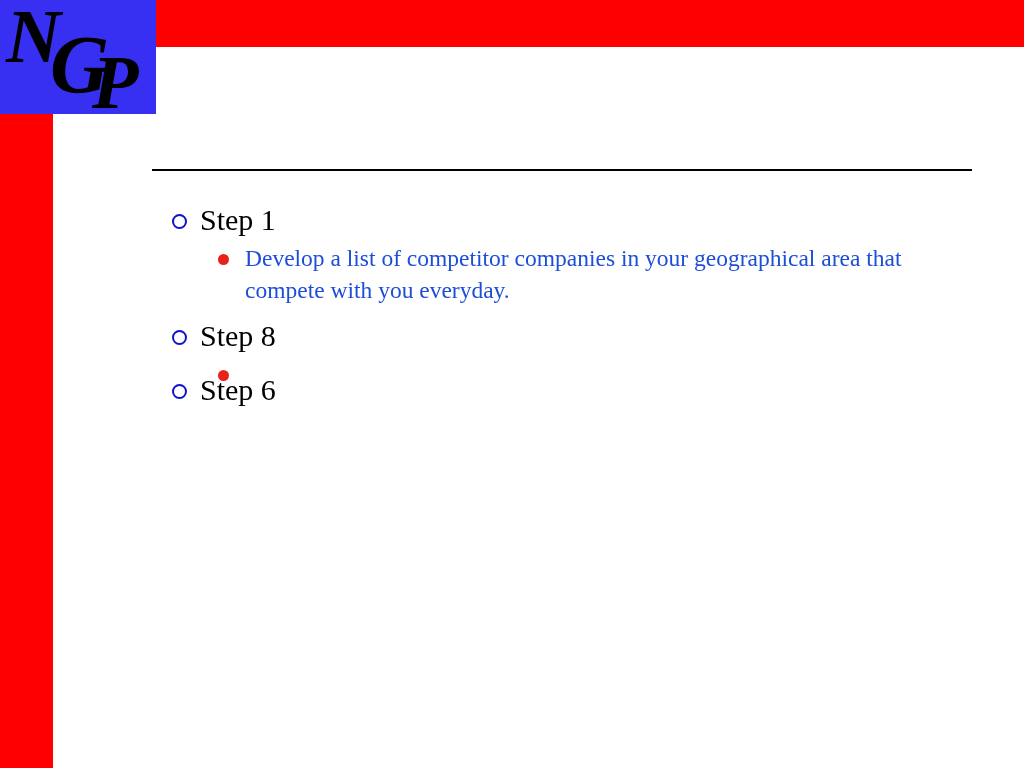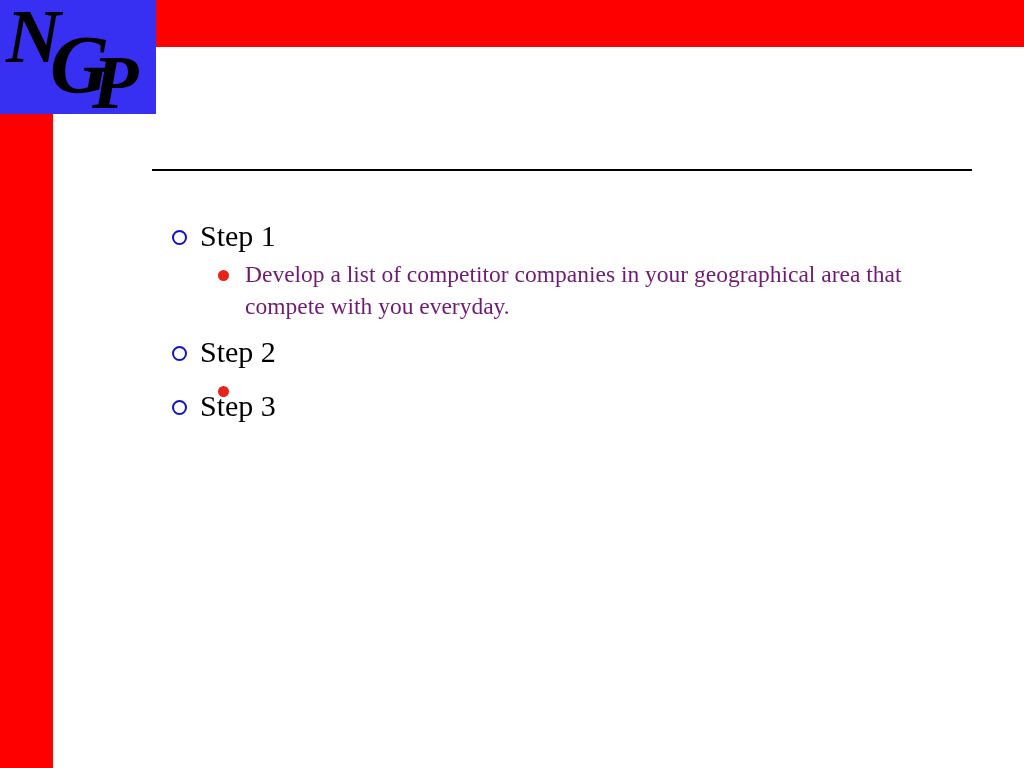--- a/index.html
+++ b/index.html
@@ -70,21 +70,21 @@
     top: 169px;
     width: 820px;
     height: 0;
     border-top: 2px solid #000000;
   }
 
   
   .content {
     position: absolute;
     left: 152px;
-    top: 216px;
+    top: 200px;
     width: 830px;
   }
 
   .step-block {
     margin: 0 0 0 0;
   }
 
   .step-heading {
     position: relative;
     padding-left: 48px;
@@ -104,21 +104,21 @@
     border-radius: 50%;
     box-sizing: content-box;
   }
 
   .sub-item {
     position: relative;
     padding-left: 93px;
     margin-top: 3px;
     font-size: 23.5px;
     line-height: 31.5px;
-    color: #701a75;
+    color: #1d4ed8;
   }
   .sub-item .bullet-dot {
     position: absolute;
     left: 66px;
     top: 11px;
     width: 11px;
     height: 11px;
     background: #e8211a;
     border-radius: 50%;
   }
@@ -158,31 +158,31 @@
         <span class="bullet-dot"></span>
         <span class="sub-text">Develop a list of competitor companies in your geographical area that compete with you everyday.</span>
       </div>
     </div>
 
     <div class="gap-1"></div>
 
     <div class="step-block">
       <div class="step-heading">
         <span class="bullet-ring"></span>
-        <span>Step 2</span>
+        <span>Step 8</span>
       </div>
       <div class="sub-item">
         <span class="bullet-dot"></span>
       </div>
     </div>
 
     <div class="gap-2"></div>
 
     <div class="step-block">
       <div class="step-heading">
         <span class="bullet-ring"></span>
-        <span>Step 3</span>
+        <span>Step 6</span>
       </div>
     </div>
 
   </div>
 
 </div>
 
 </body></html>

